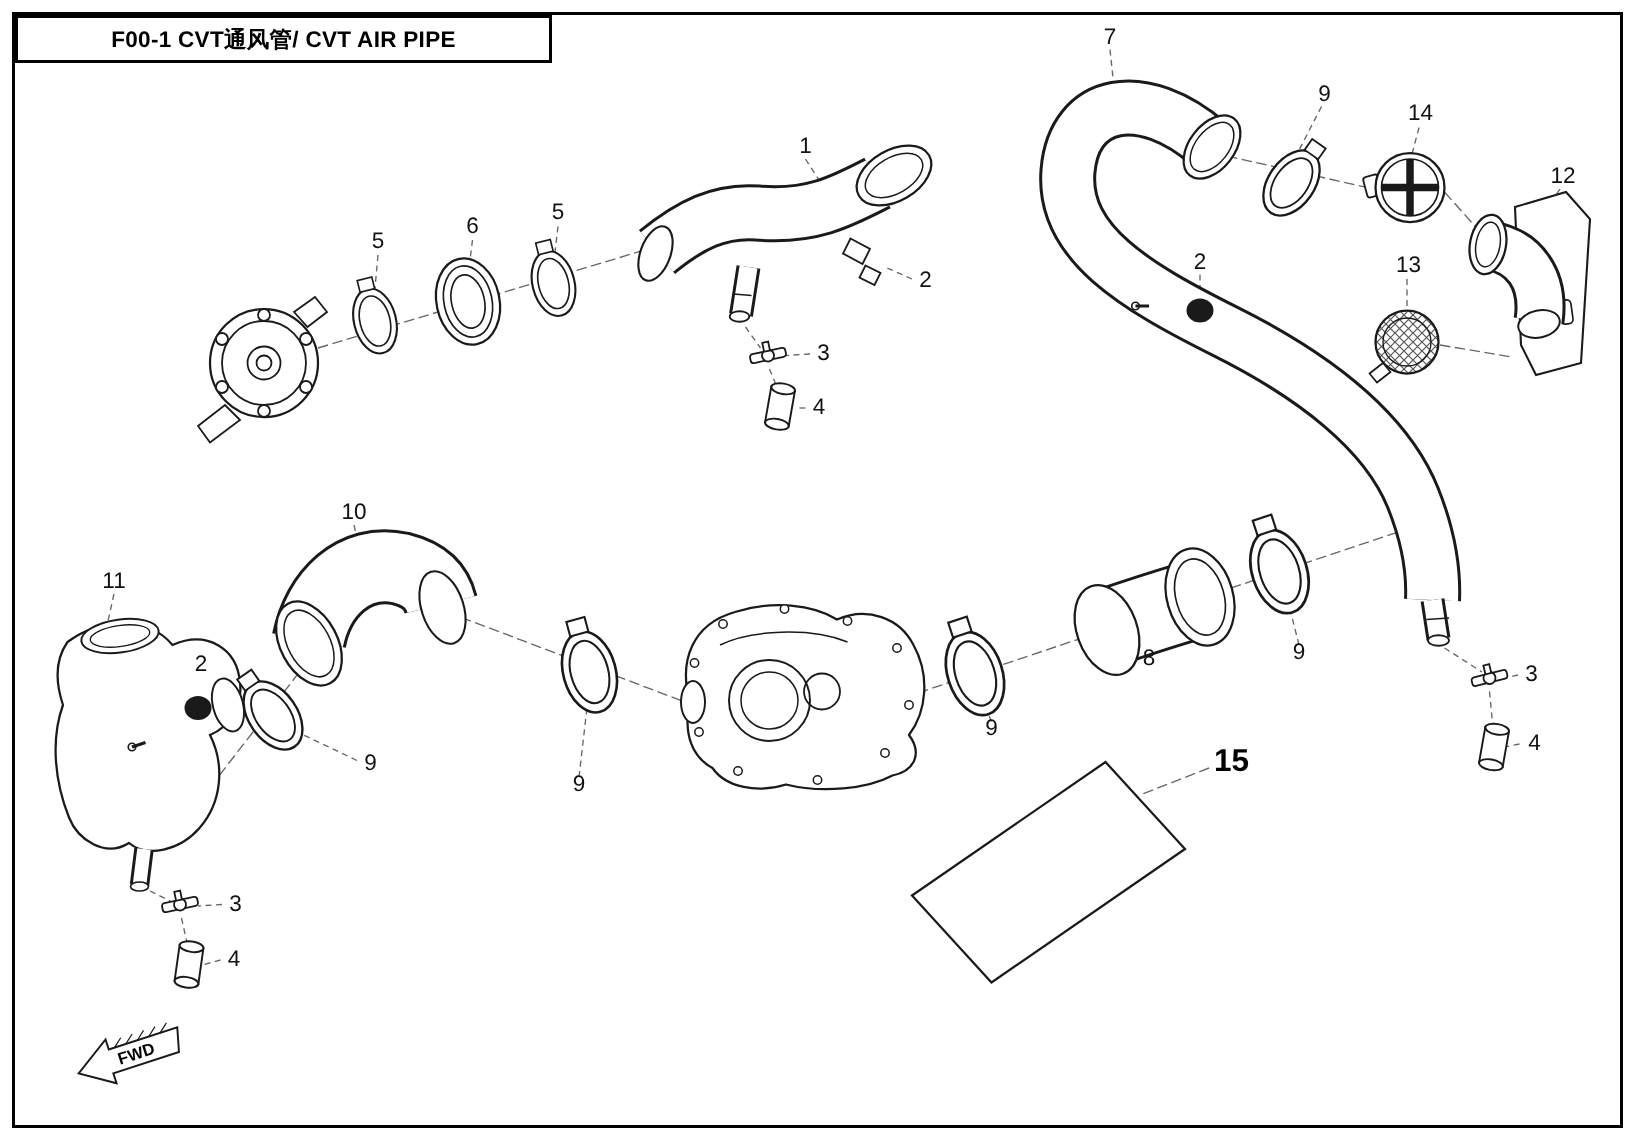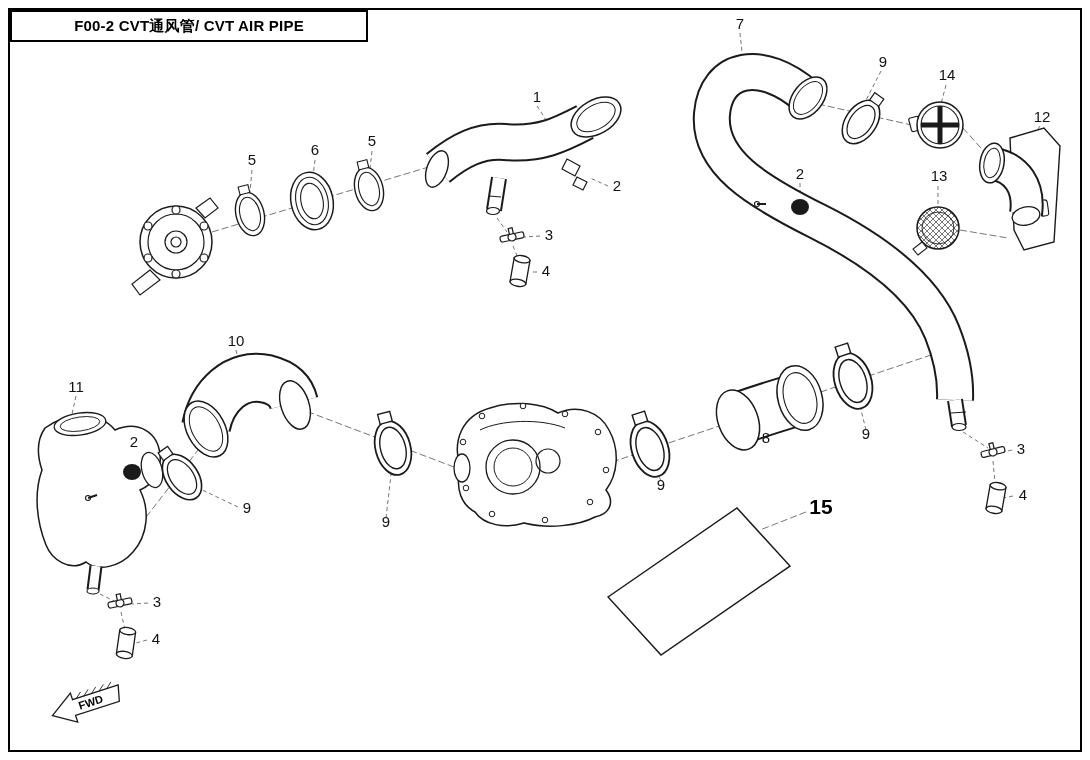--- a/index.html
+++ b/index.html
@@ -270,16 +270,16 @@
     <text class="callout" x="866" y="439" text-anchor="middle">9</text>
     <text class="callout" x="1021" y="454" text-anchor="middle">3</text>
     <text class="callout" x="1023" y="500" text-anchor="middle">4</text>
     <text class="callout-big" x="821" y="514" text-anchor="middle">15</text>
     <text class="callout" x="157" y="607" text-anchor="middle">3</text>
     <text class="callout" x="156" y="644" text-anchor="middle">4</text>
   </g>
 </svg>
 
 <div class="title-box">
-  <span>F00-2 CVT通风管/ CVT AIR PIPE</span>
+  <span>F00-1 CVT通风管/ CVT AIR PIPE</span>
 </div>
 
 </div>
 
 </body></html>

